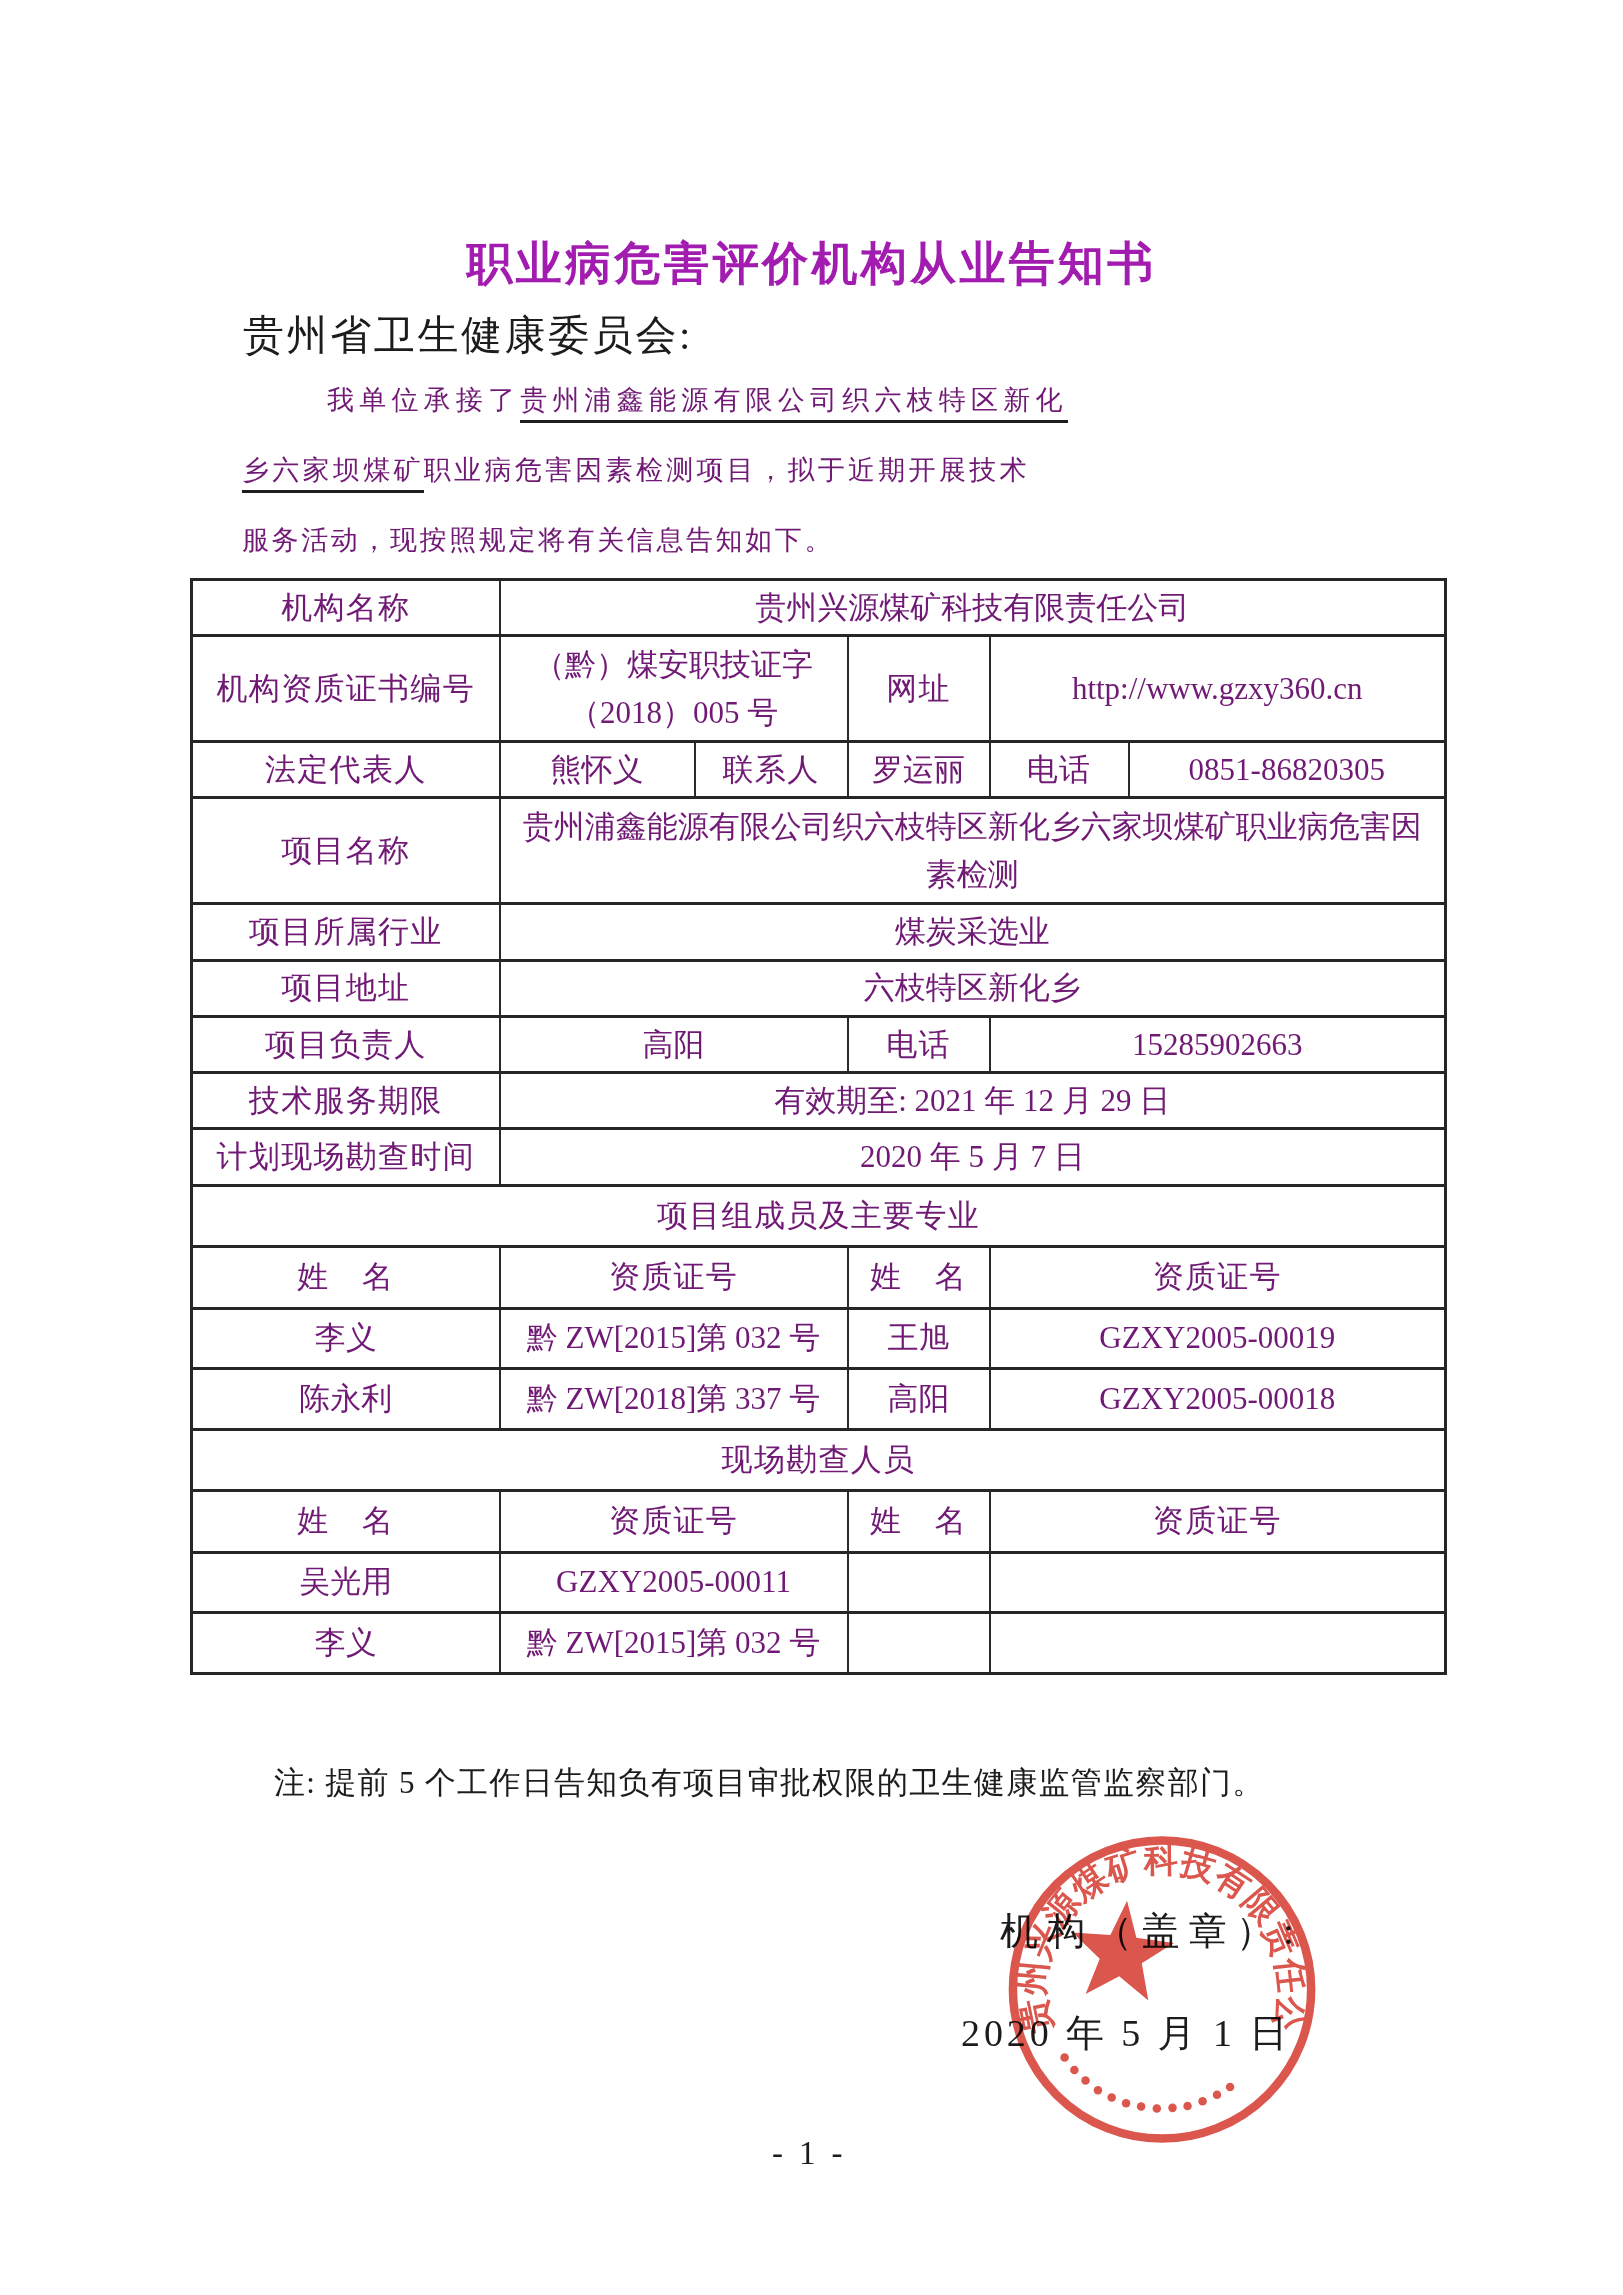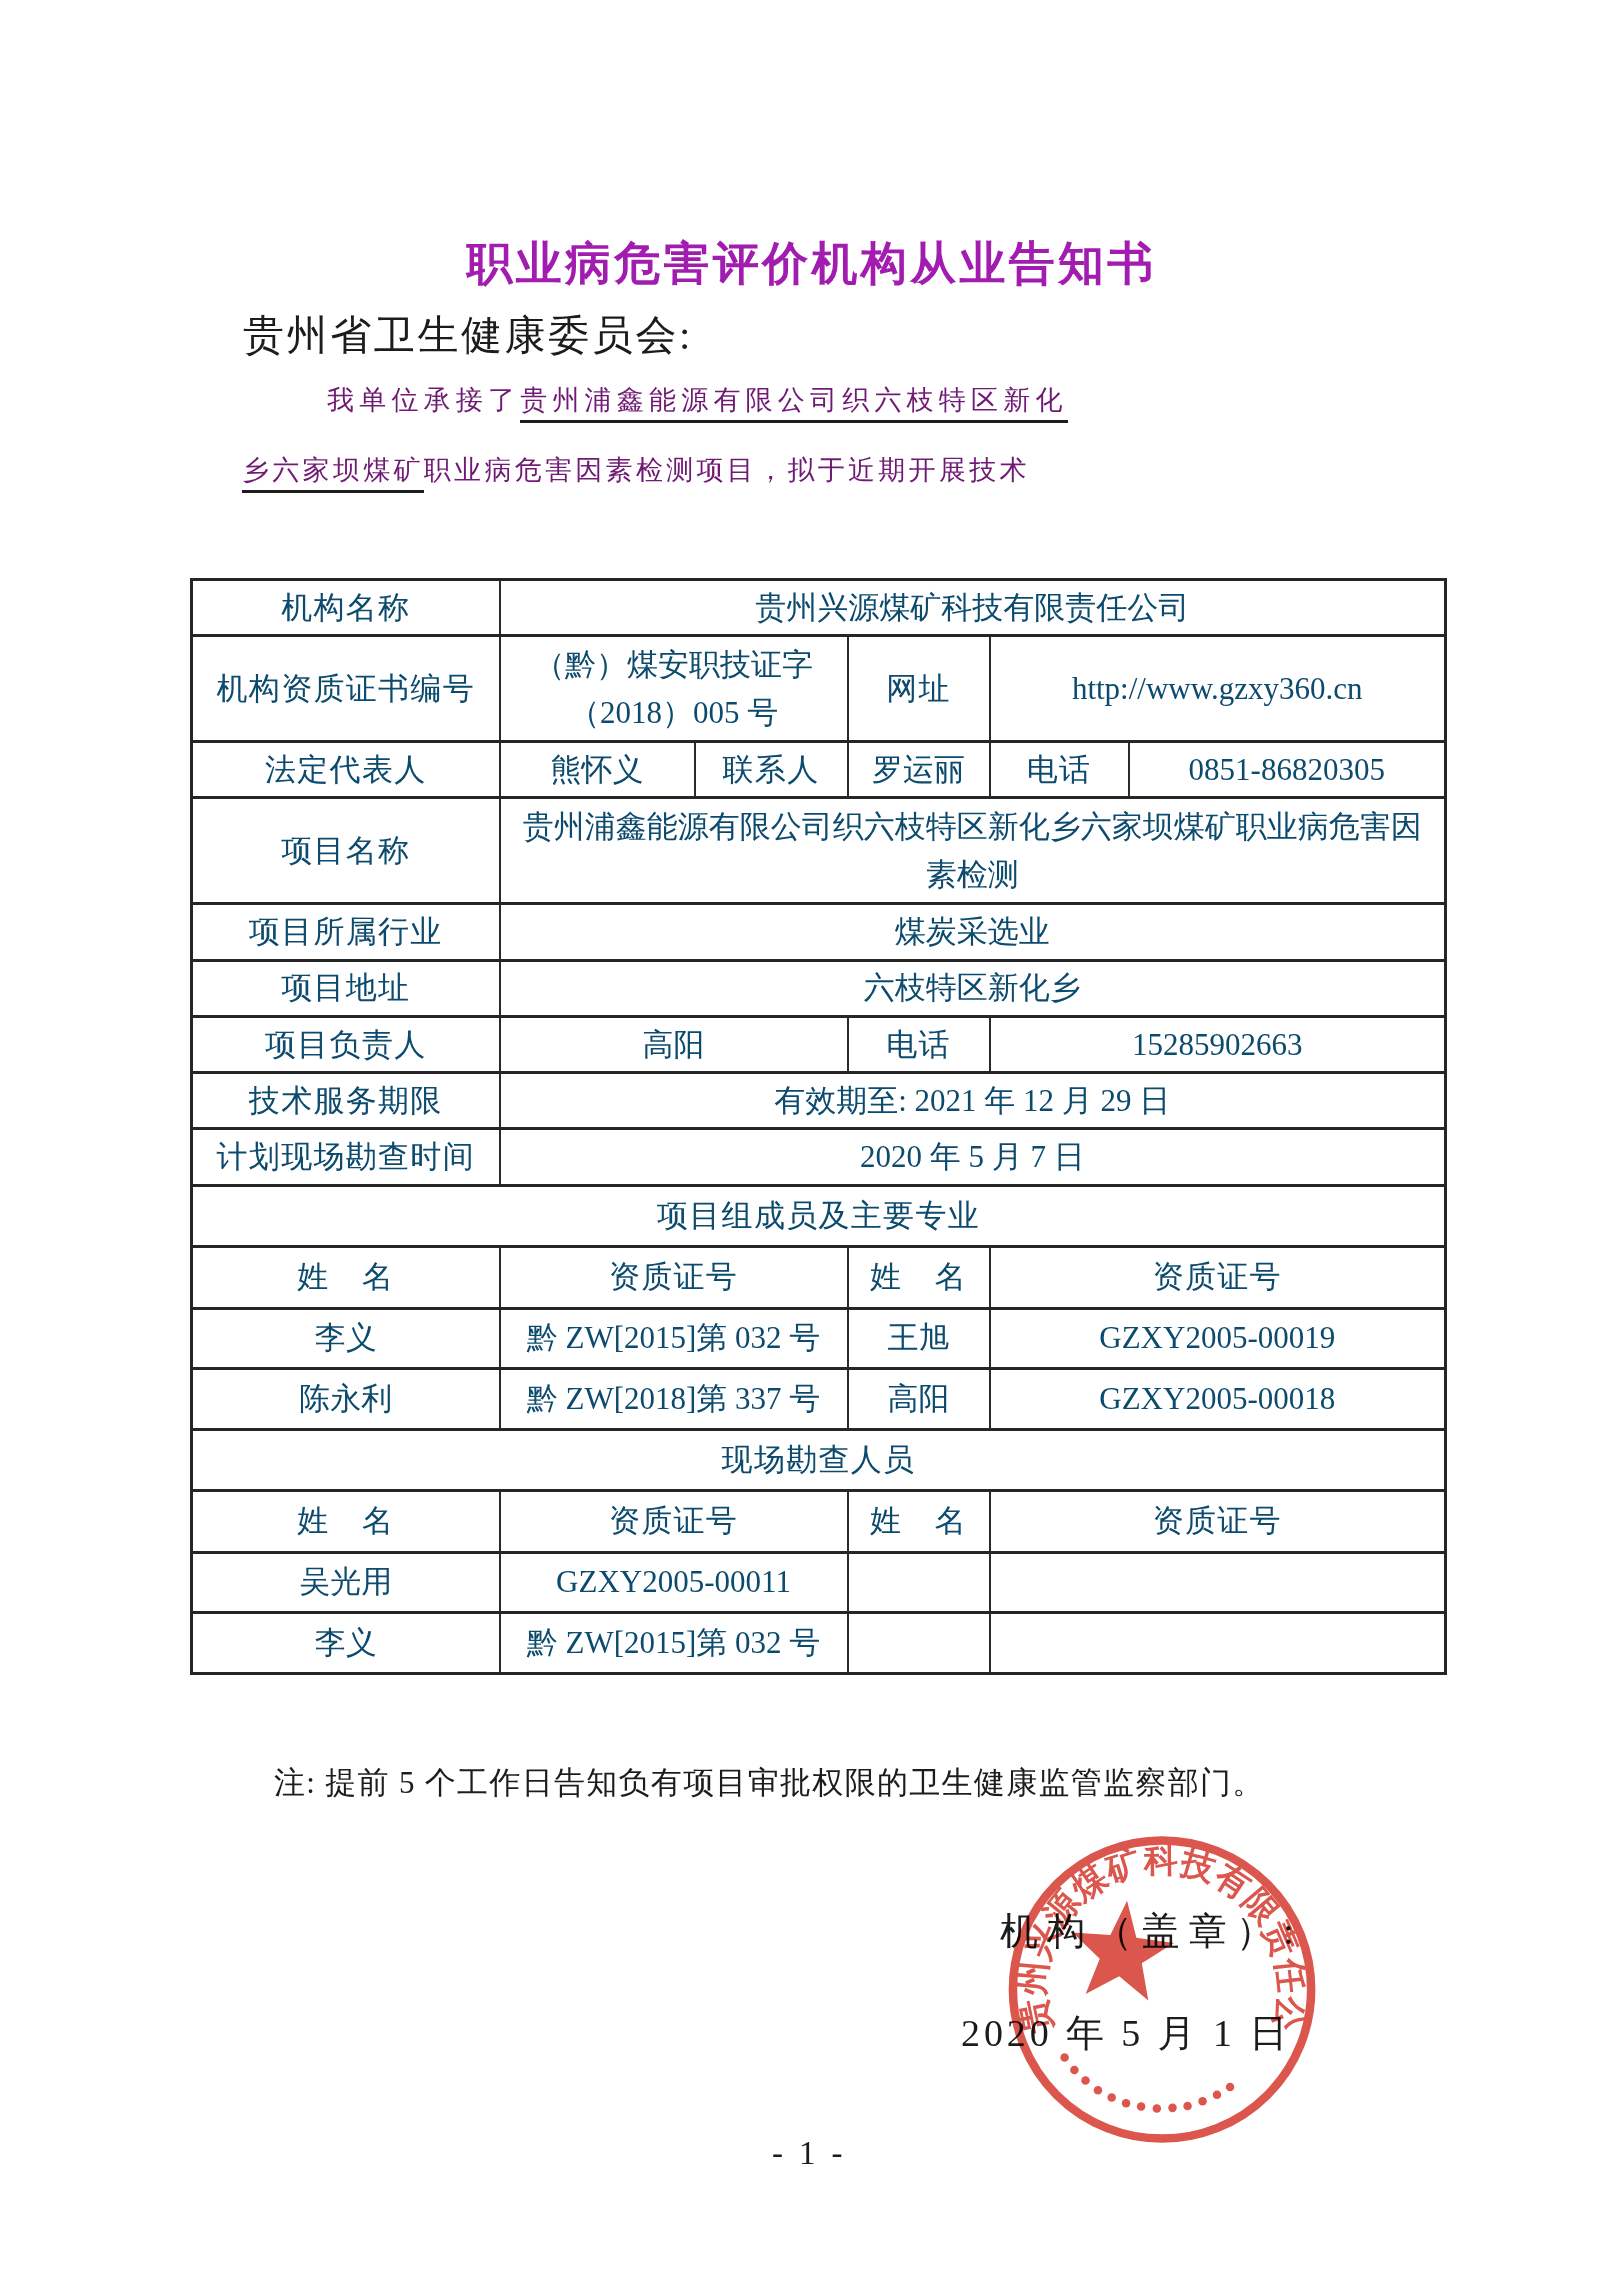--- a/index.html
+++ b/index.html
@@ -35,21 +35,21 @@
     border:3.3px solid #262626;
   }
   table.info td{
     border-left:2px solid #2a2a2a;
     border-right:2px solid #2a2a2a;
     border-top:3.3px solid #262626;
     border-bottom:3.3px solid #262626;
     text-align:center;vertical-align:middle;
     font-size:31px;line-height:1.55;
     padding:2.6px 7.9px;
-    color:#0c4a6e;
+    color:#701a75;
     overflow:hidden;
   }
   td.lbl{letter-spacing:1.3px;}
   td.pad-wide{padding:2.6px 65px;}
   td.pad-mid{padding:2.6px 26px;}
 
   .note{
     position:absolute;left:274px;top:1762px;
     font-size:31px;letter-spacing:1.3px;white-space:nowrap;
   }
@@ -76,20 +76,21 @@
 <body>
 
 <div class="page">
 
   <h1 class="title">职业病危害评价机构从业告知书</h1>
 
   <div class="salutation">贵州省卫生健康委员会:</div>
 
   <div class="pline p1"><span>我单位承接了</span><span class="ul">贵州浦鑫能源有限公司织六枝特区新化</span></div>
   <div class="pline p2"><span class="ul">乡六家坝煤矿</span><span>职业病危害因素检测项目，拟于近期开展技术</span></div>
+  <div class="pline p3">服务活动，现按照规定将有关信息告知如下。</div>
 
   <table class="info">
     <colgroup>
       <col style="width:308px">
         <col style="width:195px">
         <col style="width:153px">
       <col style="width:142px">
         <col style="width:139px">
         <col style="width:317px">
     </colgroup>

